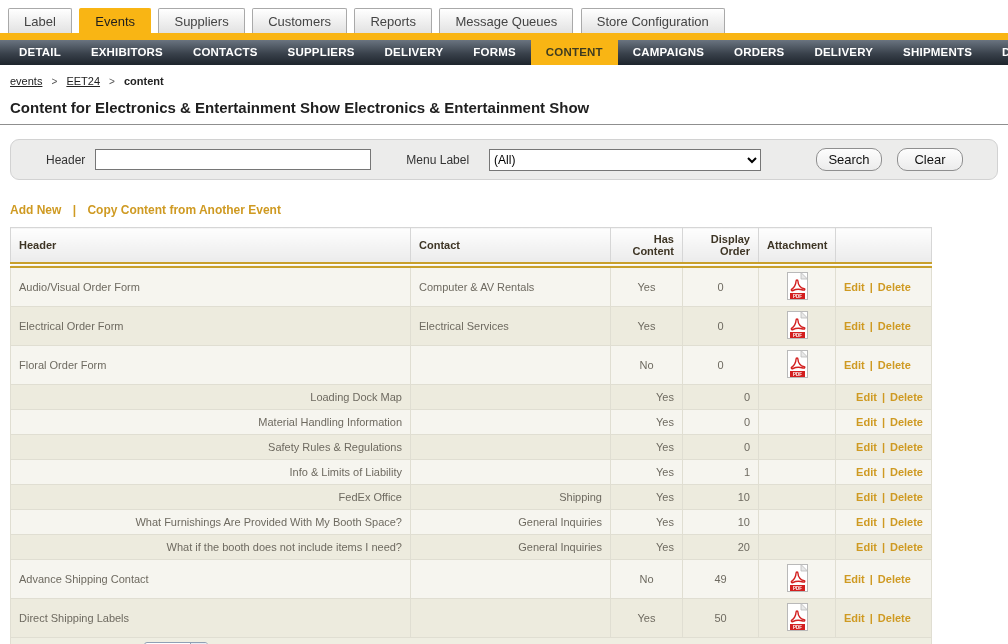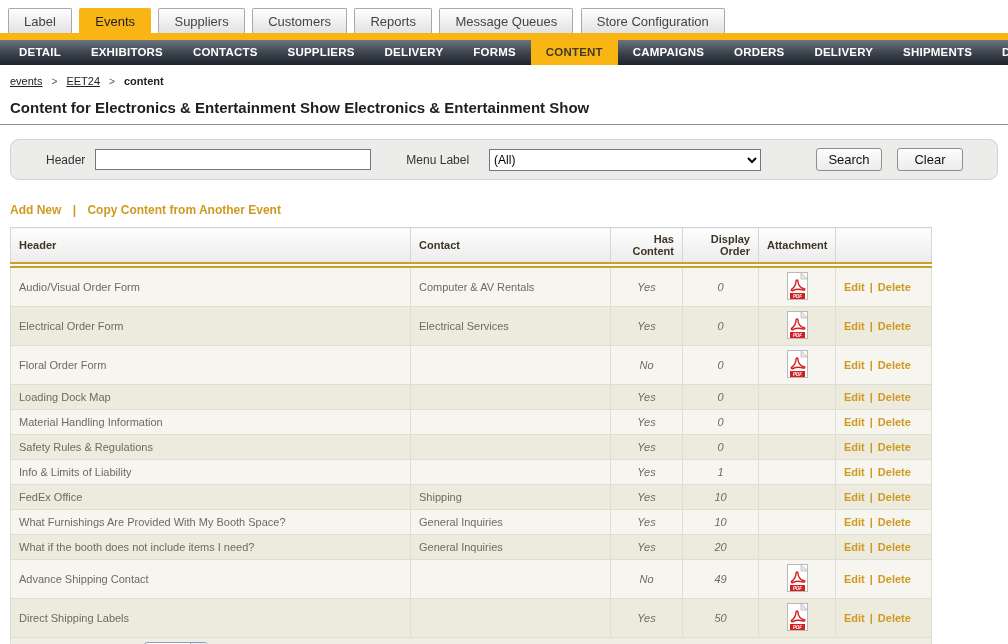--- a/index.html
+++ b/index.html
@@ -30,42 +30,42 @@
 
   
   .filter-panel { margin:14px 10px 0; height:41px; background:#ececeb; border:1px solid #d2d2d2;
                   border-radius:9px; display:flex; align-items:center; font-size:12px; color:#333; }
   .filter-panel label { margin-left:35px; }
   .filter-panel input[type=text] { width:276px; height:21px; margin-left:10px; border:1px solid #767676;
                   background:#fff; font-size:12px; padding:0 4px; }
   .filter-panel select { width:272px; height:22px; margin-left:20px; border:1px solid #767676;
                   background:#fff; font-size:12px; }
   .btn { height:23px; min-width:66px; margin-left:15px; background:linear-gradient(#fdfdfd,#ececec);
-         border:1px solid #8f8f8f; border-radius:3px; font-size:13px; color:#111; cursor:pointer;
+         border:1px solid #8f8f8f; border-radius:10px; font-size:13px; color:#111; cursor:pointer;
          font-family:"Liberation Sans", sans-serif; }
   .spacer { flex:1; }
   .btn-last { margin-right:34px; }
 
   
   .toolbar { margin:23px 10px 10px; font-size:12px; font-weight:bold; }
   .goldlink { color:#CF9A22; cursor:pointer; text-decoration:none; font-weight:bold; }
   .toolbar .sep { color:#CF9A22; margin:0 8px; font-weight:bold; }
 
   
   table.content { border-collapse:collapse; margin:0 10px; width:921px; font-size:11px; table-layout:fixed; }
   table.content th { background:linear-gradient(#fefefe,#ebebeb); color:#3e3525; font-weight:bold;
                      padding:5px 8px; border:1px solid #d6d6d6; border-bottom:6px double #C8A02C;
                      text-align:left; vertical-align:middle; }
   table.content th.ctr { text-align:right;margin-left:18px; }
   table.content td { padding:4px 8px; color:#6e6a60; border:1px solid #e0ded2; vertical-align:middle; }
   tr.odd  td { background:#f6f5ef; }
   tr.even td { background:#edebde; }
-  tr.short td { height:25px; }
+  tr.short td { height:25px;text-align:right; }
   tr.tall td  { height:35px; }
-  td.ctr { text-align:center;font-style:italic; }
+  td.ctr { text-align:center; }
   .rowlinks { font-weight:bold; color:#CF9A22; white-space:nowrap; }
   .rowlinks .sep { margin:0 5px; }
 
   
   .pdf-icon { display:inline-block; width:23px; height:28px; position:relative; cursor:pointer; }
 
   
   td.tfoot { background:#efeee2; height:27px; padding:3px 8px; }
   .tfoot-inner { display:flex; align-items:center; }
   .records-label { color:#6e6a60; font-size:11px; margin-left:28px; }

